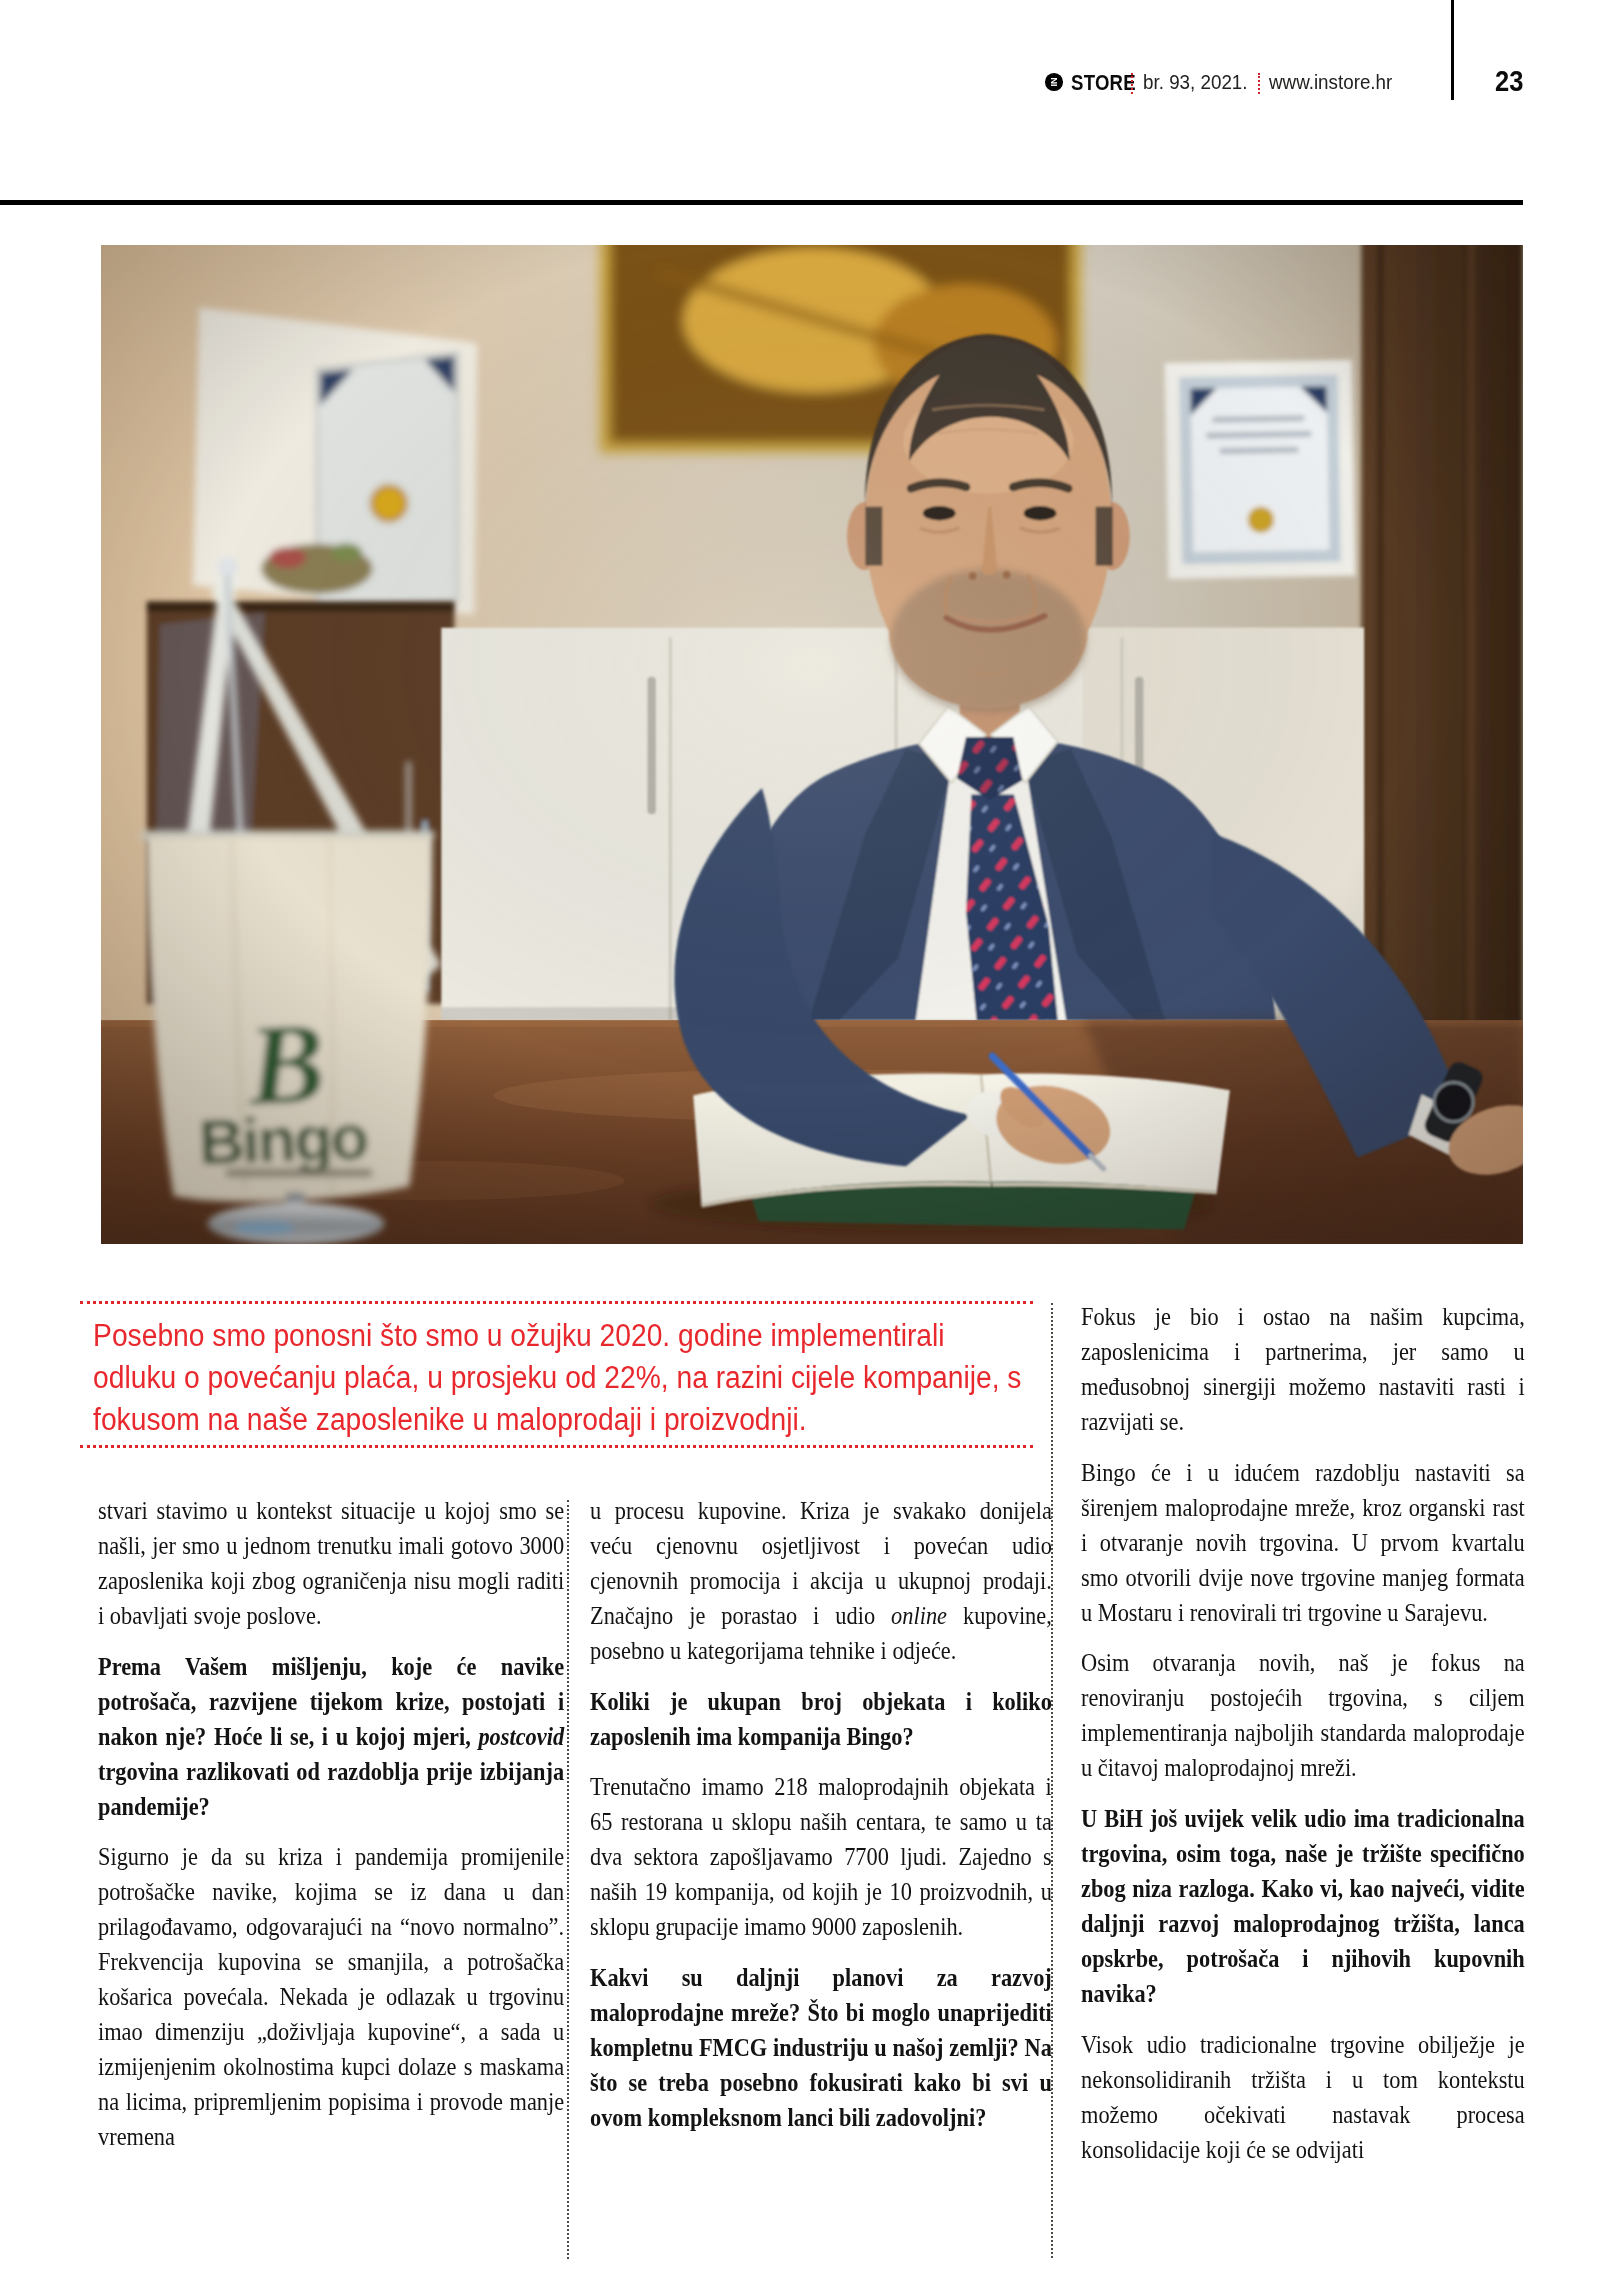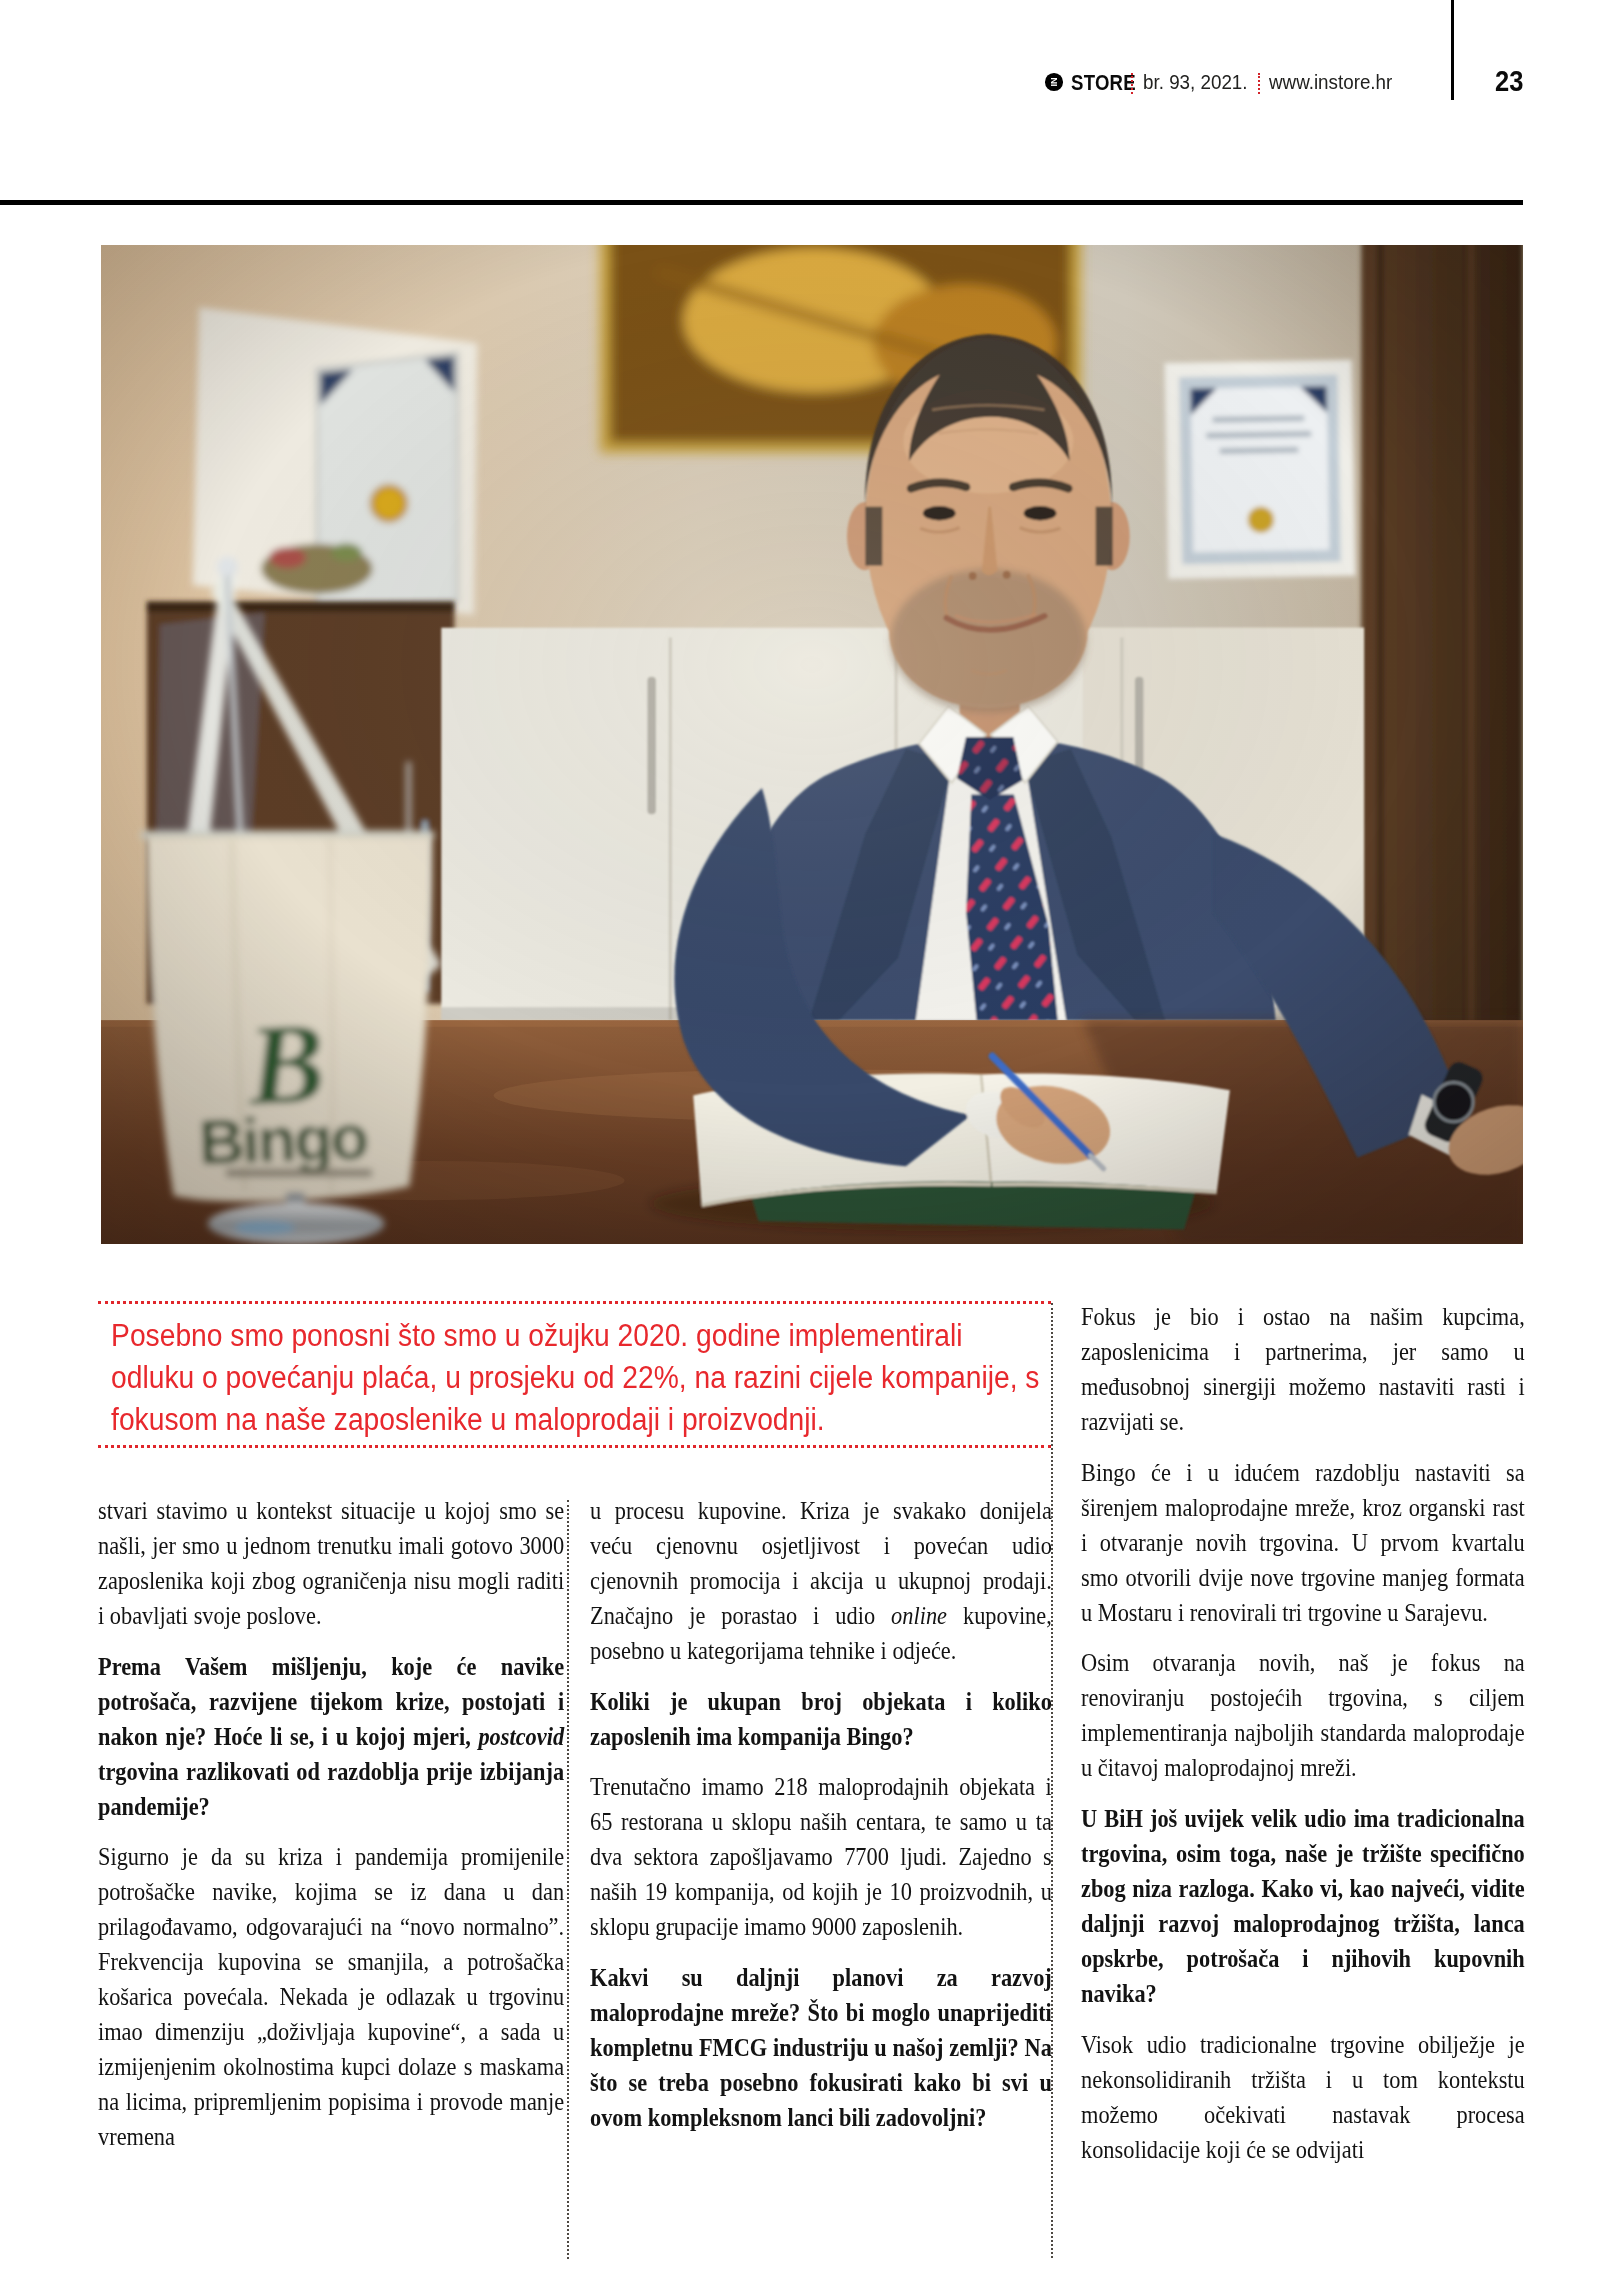--- a/index.html
+++ b/index.html
@@ -19,21 +19,21 @@
   .vline{position:absolute;left:1451px;top:0;width:3.3px;height:100px;background:#000;}
   .pageno{position:absolute;left:1495px;top:65px;font-family:"Liberation Sans",sans-serif;
     font-weight:800;font-size:29px;color:#0b0b0b;transform:scaleX(.88);transform-origin:0 0;}
 
   .top-rule{position:absolute;left:0;top:200px;width:1523px;height:4.6px;background:#000;}
 
   
   .photo{position:absolute;left:101px;top:245px;width:1422px;height:999px;}
 
   
-  .quote-box{position:absolute;left:98px;top:1301px;width:953px;height:147px;box-sizing:border-box;
+  .quote-box{position:absolute;left:80px;top:1301px;width:953px;height:147px;box-sizing:border-box;
     border-top:3.3px dotted #e0262b;border-bottom:3.3px dotted #e0262b;overflow:hidden;}
   .quote-text{width:1021px;transform:scaleX(.91);transform-origin:0 0;padding:10.5px 0 0 14.4px;
     font-family:"Liberation Sans",sans-serif;font-size:31px;line-height:42px;color:#e8282d;}
 
   
   .vsep{position:absolute;width:0;border-left:2.6px dotted #4d4842;}
   #sep1{left:567px;top:1500px;height:759px;}
   #sep2{left:1051px;top:1303px;height:955px;}
 
   .col{position:absolute;text-align:justify;font-size:26px;line-height:35px;color:#131313;

